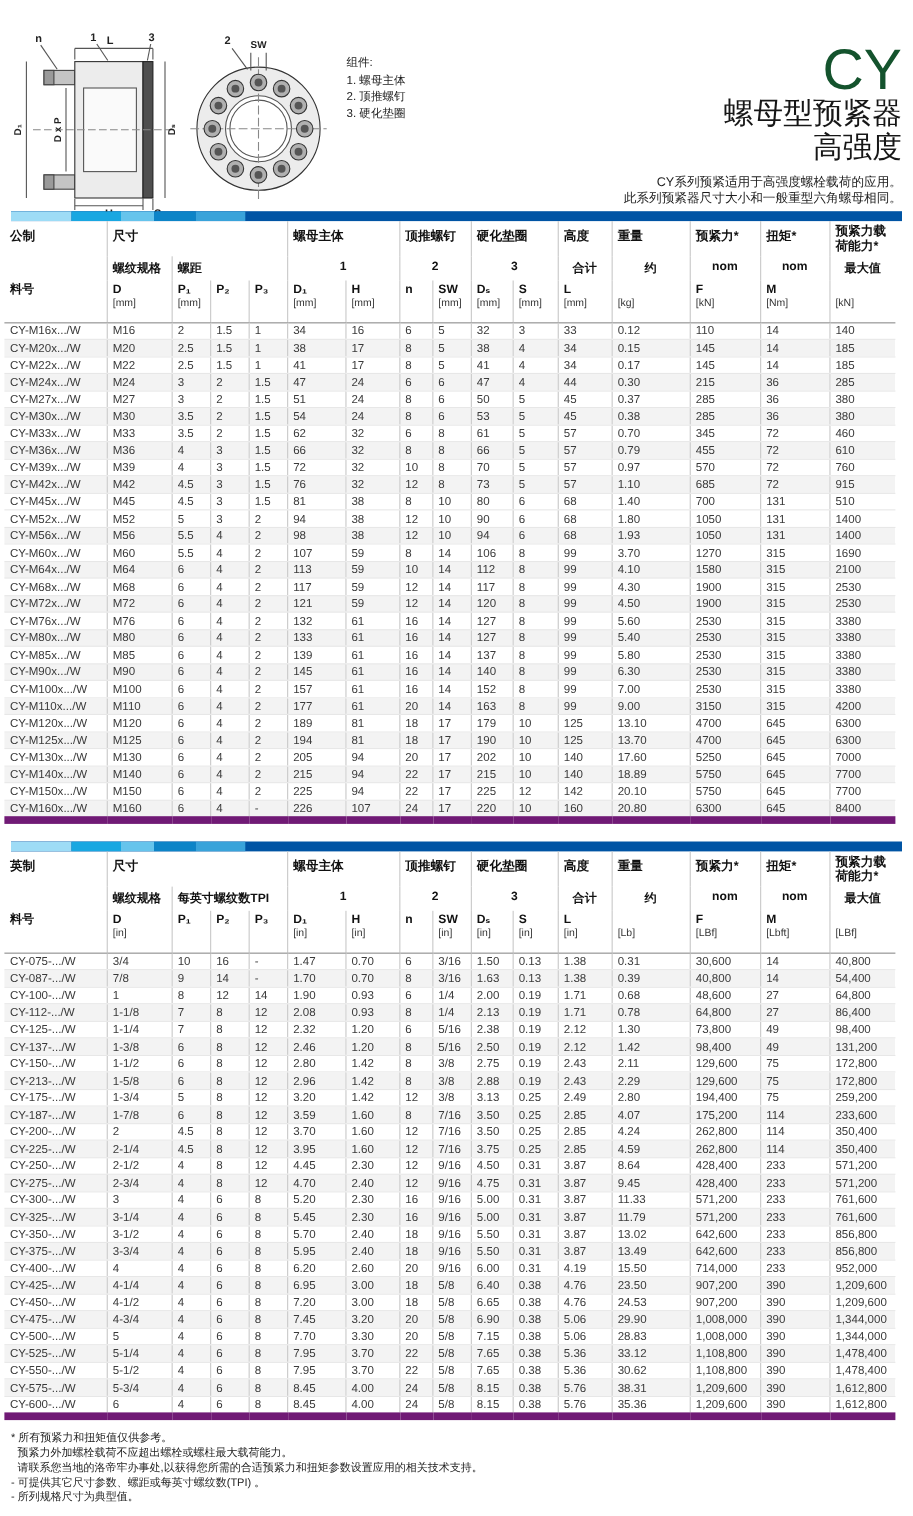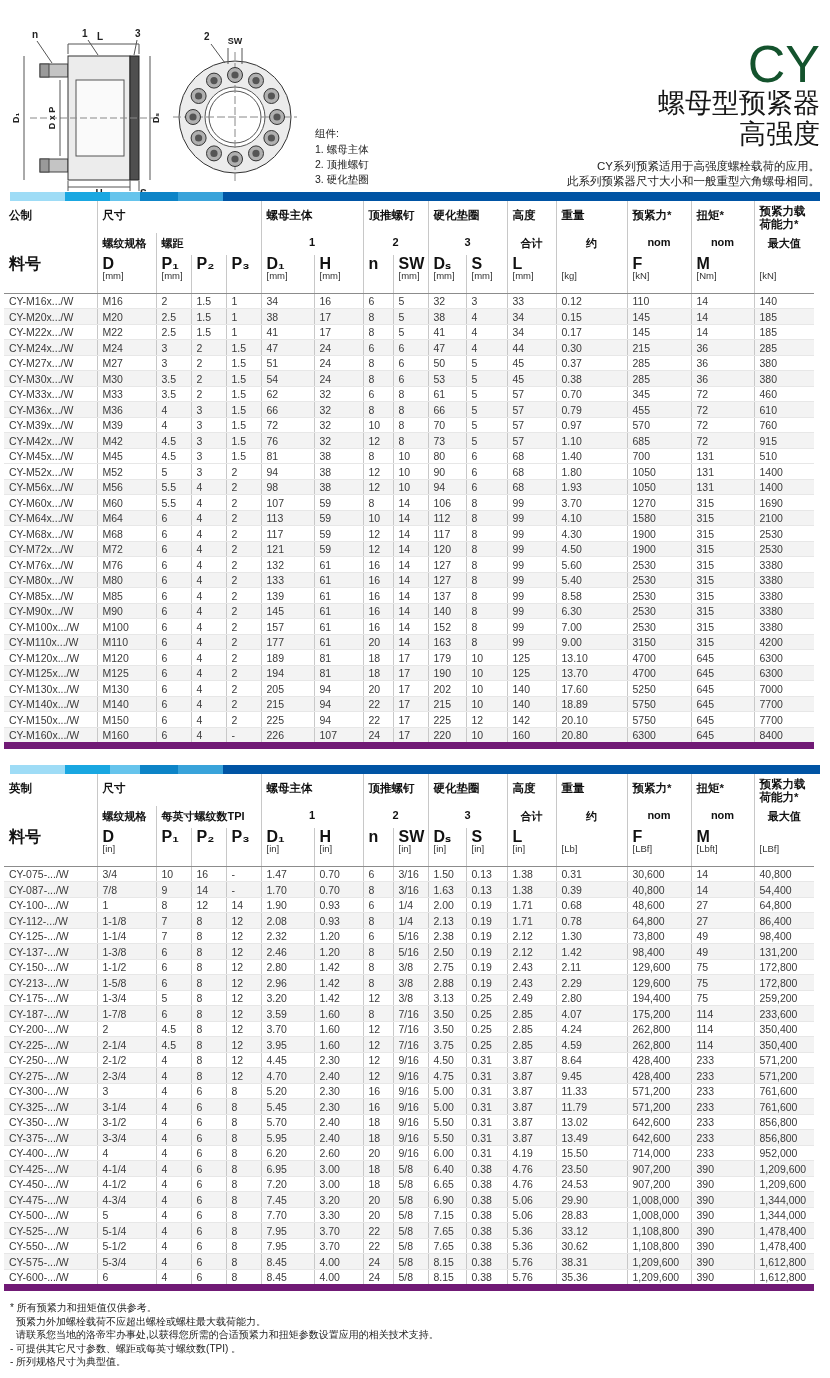--- a/index.html
+++ b/index.html
@@ -2,21 +2,21 @@
 <html><head>
 <meta charset="utf-8">
 <style>
   html,body { margin:0; padding:0; background:#ffffff; }
   body { width:830px; height:1378px; font-family:"Liberation Sans","DejaVu Sans",sans-serif; color:#222; }
   .page { position:relative; width:830px; height:1378px; overflow:hidden; background:#fff; }
 
   
   .top { display:flex; padding:14px 10px 0 10px; height:192px; box-sizing:border-box; }
   .diagram-wrap { width:305px; flex:none; margin-top:6px; }
-  .legend { width:150px; flex:none; margin-top:112px; font-size:10.5px; line-height:15px; color:#1c1c1c; }
+  .legend { width:150px; flex:none; margin-top:36px; font-size:10.5px; line-height:15px; color:#1c1c1c; }
   .legend .lg-title { margin-bottom:1px; }
   .title-block { flex:1; text-align:right; padding-top:26px; }
   .brand-title { font-size:52px; line-height:48px; font-weight:400; color:#14532d; }
   .sub { font-size:27px; line-height:31px; font-weight:400; color:#161616; }
   .desc { margin-top:9px; font-size:11.5px; line-height:15px; color:#1c1c1c; }
 
   svg text { font-family:"Liberation Sans","DejaVu Sans",sans-serif; font-size:10px; font-weight:bold; fill:#222; }
   svg .dimtxt { font-size:9px; }
 
   
@@ -32,21 +32,21 @@
 
   th, td { overflow:hidden; white-space:nowrap; box-sizing:border-box; }
   thead th { text-align:left; vertical-align:top; color:#111; font-weight:bold; }
   thead th:not(:first-child), tbody td:not(:first-child) { border-left:1px solid #c8c8c8; }
 
   tr.g1 th { padding:8px 3px 2px 5px; height:26px; font-size:11.5px; line-height:13px; }
   tr.g1 th.wrap { white-space:normal; padding-top:4px; }
   tr.g2 th { padding:3px 3px 3px 5px; height:22px; font-size:11px; }
   tr.g2 th.ctr { text-align:center; padding-left:0; padding-right:0; }
   tr.g3 th { padding:2px 3px 4px 5px; border-bottom:1px solid #8c8c8c; height:38px; }
-  tr.g3 .sym { font-size:16px; line-height:13px; min-height:13px; }
+  tr.g3 .sym { font-size:11px; line-height:13px; min-height:13px; }
   tr.g3 .unit { font-weight:normal; font-size:9.5px; line-height:12px; color:#333; }
 
   tbody td { font-size:10.5px; line-height:12px; padding:1.5px 3px 1px 5px; color:#3a3a3a;
              border-bottom:1px solid #e7e7e7; }
   tbody tr.alt { background:#f3f3f3; }
   tbody tr:last-child td { border-bottom:7px solid #701a75; }
 
   
   .footnotes { margin:10px 10px 0 10px; font-size:10px; line-height:13.5px; color:#1c1c1c; }
   .footnotes div:nth-child(2), .footnotes div:nth-child(3) { padding-left:6px; }
@@ -627,21 +627,21 @@
           <td>6</td>
           <td>4</td>
           <td>2</td>
           <td>139</td>
           <td>61</td>
           <td>16</td>
           <td>14</td>
           <td>137</td>
           <td>8</td>
           <td>99</td>
-          <td>8.58</td>
+          <td>5.80</td>
           <td>2530</td>
           <td>315</td>
           <td>3380</td>
         </tr>
         <tr class="alt">
           <td>CY-M90x.../W</td>
           <td>M90</td>
           <td>6</td>
           <td>4</td>
           <td>2</td>

